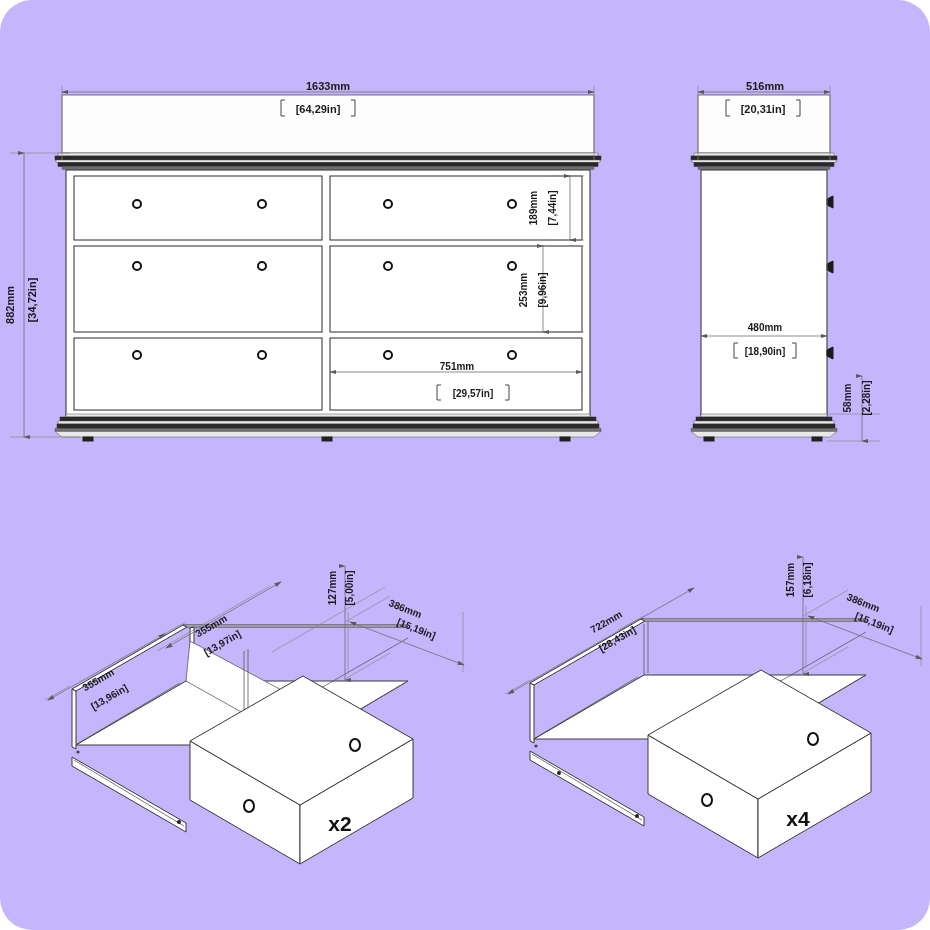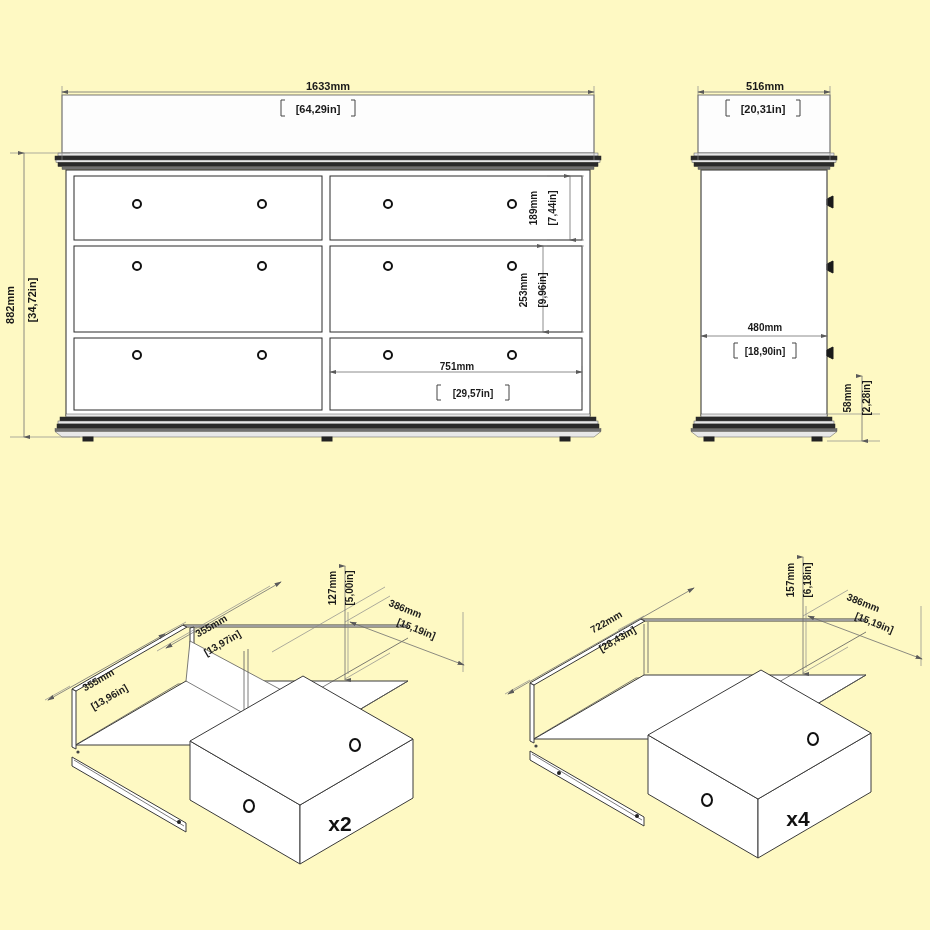--- a/index.html
+++ b/index.html
@@ -10,21 +10,22 @@
   body {
     width: 930px;
     height: 930px;
     font-family: "Liberation Sans", sans-serif;
     overflow: hidden;
   }
   #sheet {
     position: relative;
     width: 930px;
     height: 930px;
-    background: #fef9c3;
+    background: #c4b5fd;
+    border-radius: 32px;
   }
   svg.drawing {
     position: absolute;
     top: 0;
     left: 0;
     width: 930px;
     height: 930px;
   }
   .dim-text {
     font-family: "Liberation Sans", sans-serif;

